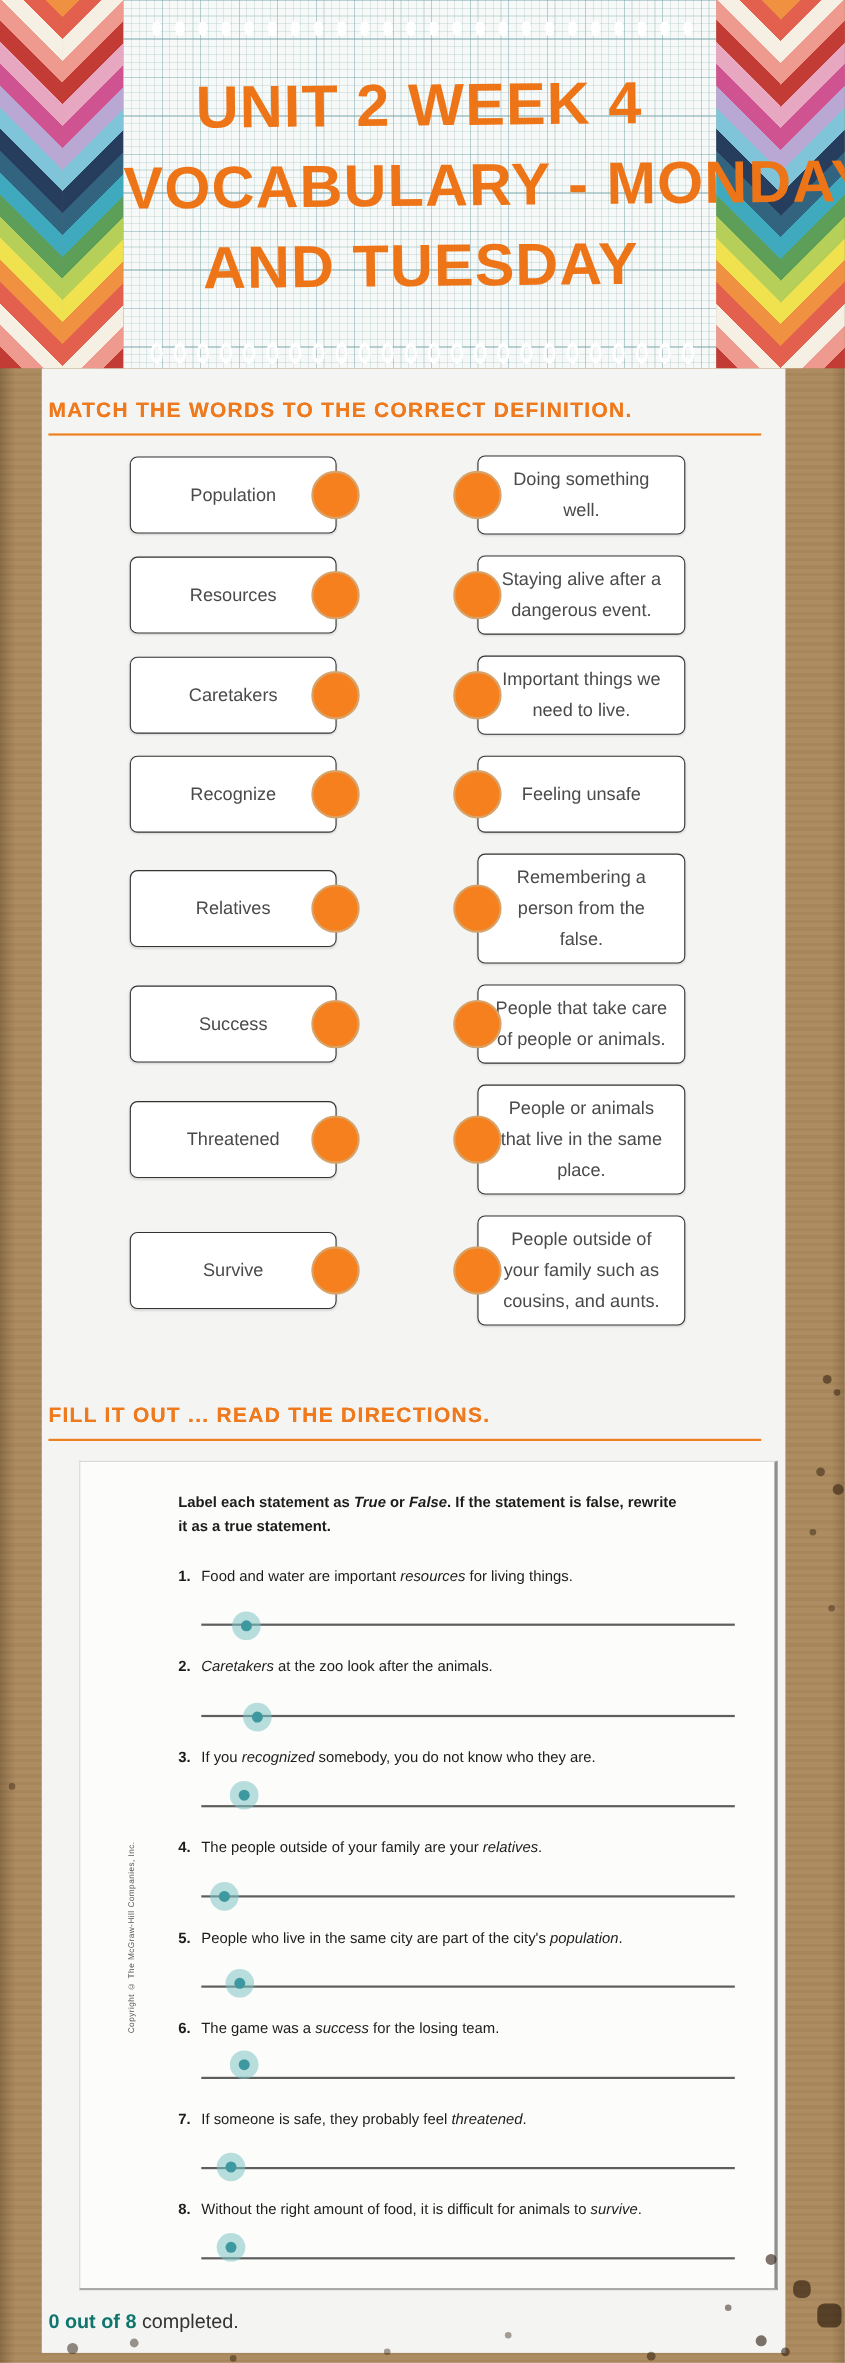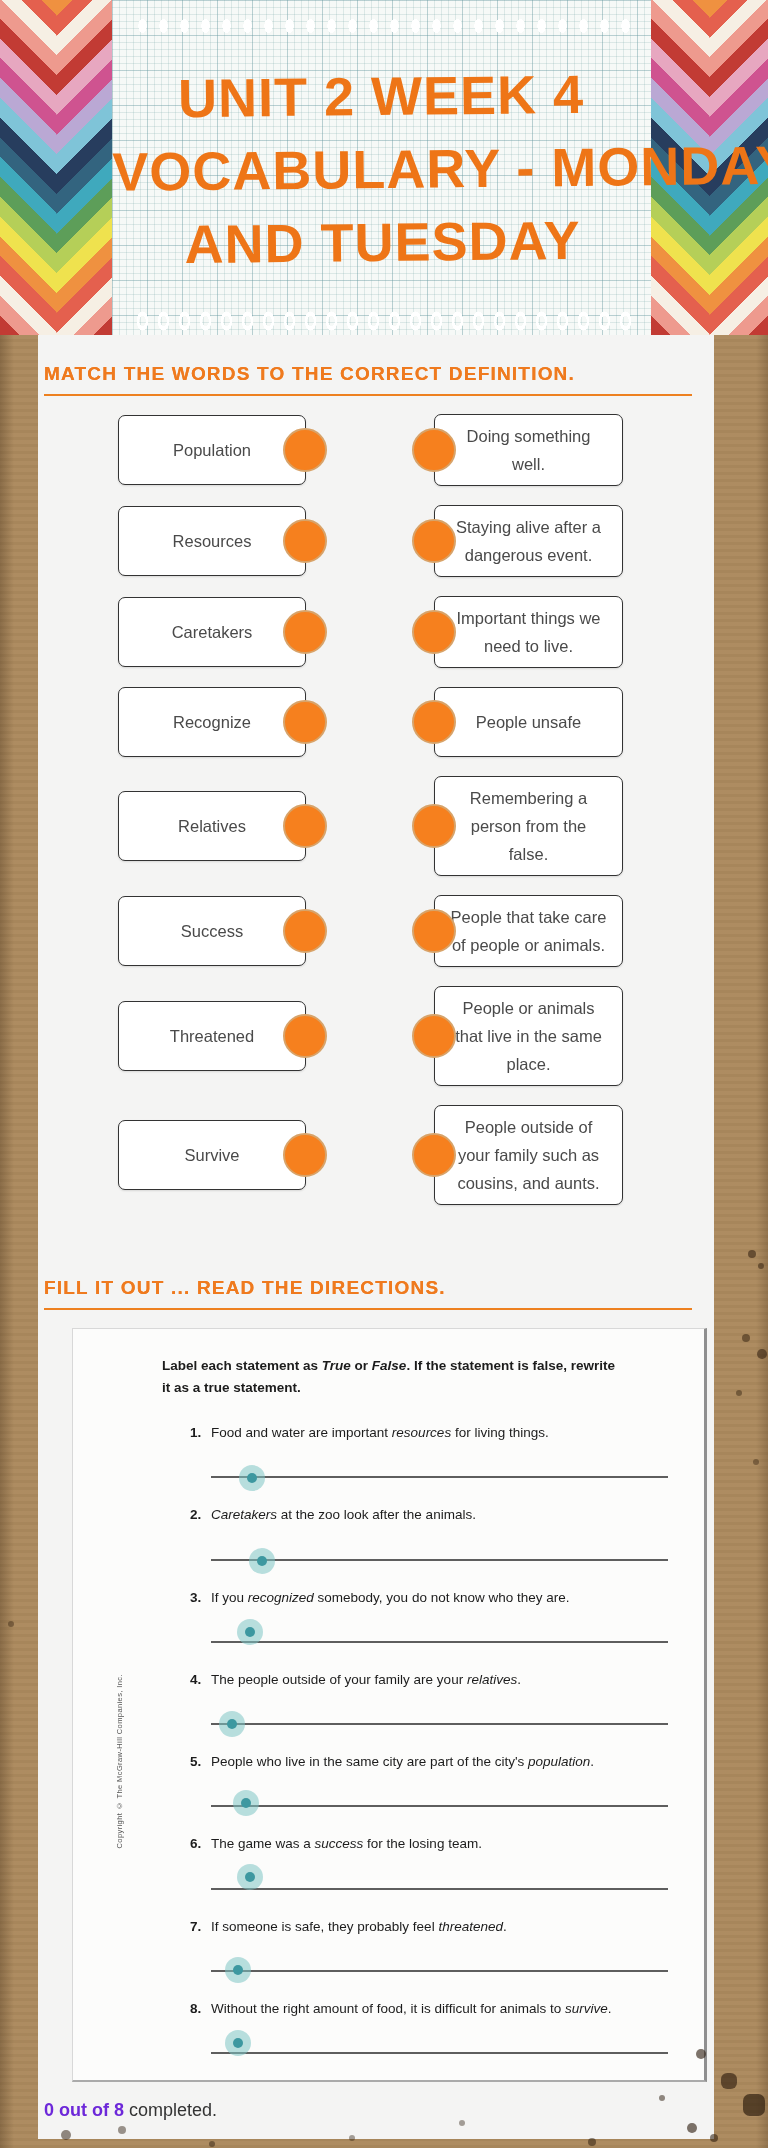--- a/index.html
+++ b/index.html
@@ -63,34 +63,34 @@
   .conn.cw{right:-22px;transform:translateY(-50%);}
   .conn.cd{left:-23px;transform:translateY(-50%);}
 
   
   .sheet{position:relative;margin-left:28px;width:506px;min-height:574px;
     background:#fcfcfb;border:1px solid #d8d8d8;border-right:3px solid #8f8f8f;
     border-bottom:2px solid #aaa;
     padding:26px 36px 20px 89px;color:#1c1c1c;}
   .instr{margin:0 0 26px 0;font-size:13.5px;font-weight:bold;line-height:1.6;width:462px;}
   #ws-items{list-style:none;margin:0;padding:0;}
-  #ws-items li{margin-bottom:28px;font-size:13.5px;line-height:1.35;margin-left:28px;}
+  #ws-items li{margin-bottom:28px;font-size:13.5px;line-height:1.35;}
   #ws-items li:last-child{margin-bottom:6px;}
   .num{display:inline-block;width:21px;font-weight:bold;}
   .aline{position:relative;height:0;border-top:2px solid #5e5e5e;margin-left:21px;margin-top:34px;}
   .mk{position:absolute;width:26px;height:26px;border-radius:50%;background:rgba(125,196,196,.55);}
   .mk::after{content:"";position:absolute;left:8px;top:8px;width:10px;height:10px;border-radius:50%;background:#3d98a0;}
   .mk1{left:28px;top:-13px;} .mk2{left:38px;top:-13px;} .mk3{left:26px;top:-24px;}
   .mk4{left:8px;top:-14px;}  .mk5{left:22px;top:-17px;} .mk6{left:26px;top:-26px;}
   .mk7{left:14px;top:-15px;} .mk8{left:14px;top:-24px;}
   .copyright{position:absolute;left:42px;top:345px;writing-mode:vertical-rl;
     transform:rotate(180deg);font-size:7.5px;color:#555;letter-spacing:.4px;}
 
   .progress{margin:18px 0 0 0;font-size:18px;color:#333;}
-  .progress b{color:#6d28d9;}
+  .progress b{color:#0f766e;}
 
   
   .splat{position:absolute;left:0;top:0;width:4px;height:4px;border-radius:50%;pointer-events:none;
     box-shadow:
       750px 1252px 0 2px rgba(45,28,12,.55),
       759px 1264px 0 1px rgba(45,28,12,.5),
       744px 1336px 0 2px rgba(45,28,12,.5),
       760px 1352px 0 3px rgba(45,28,12,.55),
       737px 1391px 0 1px rgba(45,28,12,.45),
       754px 1460px 0 1px rgba(45,28,12,.4),
@@ -167,21 +167,21 @@
             <span>Important things we need to live.</span>
             <div class="conn cd"></div>
           </div>
         </div>
         <div class="mrow">
           <div class="wbox">
             <span>Recognize</span>
             <div class="conn cw"></div>
           </div>
           <div class="dbox">
-            <span>People unsafe</span>
+            <span>Feeling unsafe</span>
             <div class="conn cd"></div>
           </div>
         </div>
         <div class="mrow">
           <div class="wbox">
             <span>Relatives</span>
             <div class="conn cw"></div>
           </div>
           <div class="dbox">
             <span>Remembering a person from the false.</span>

